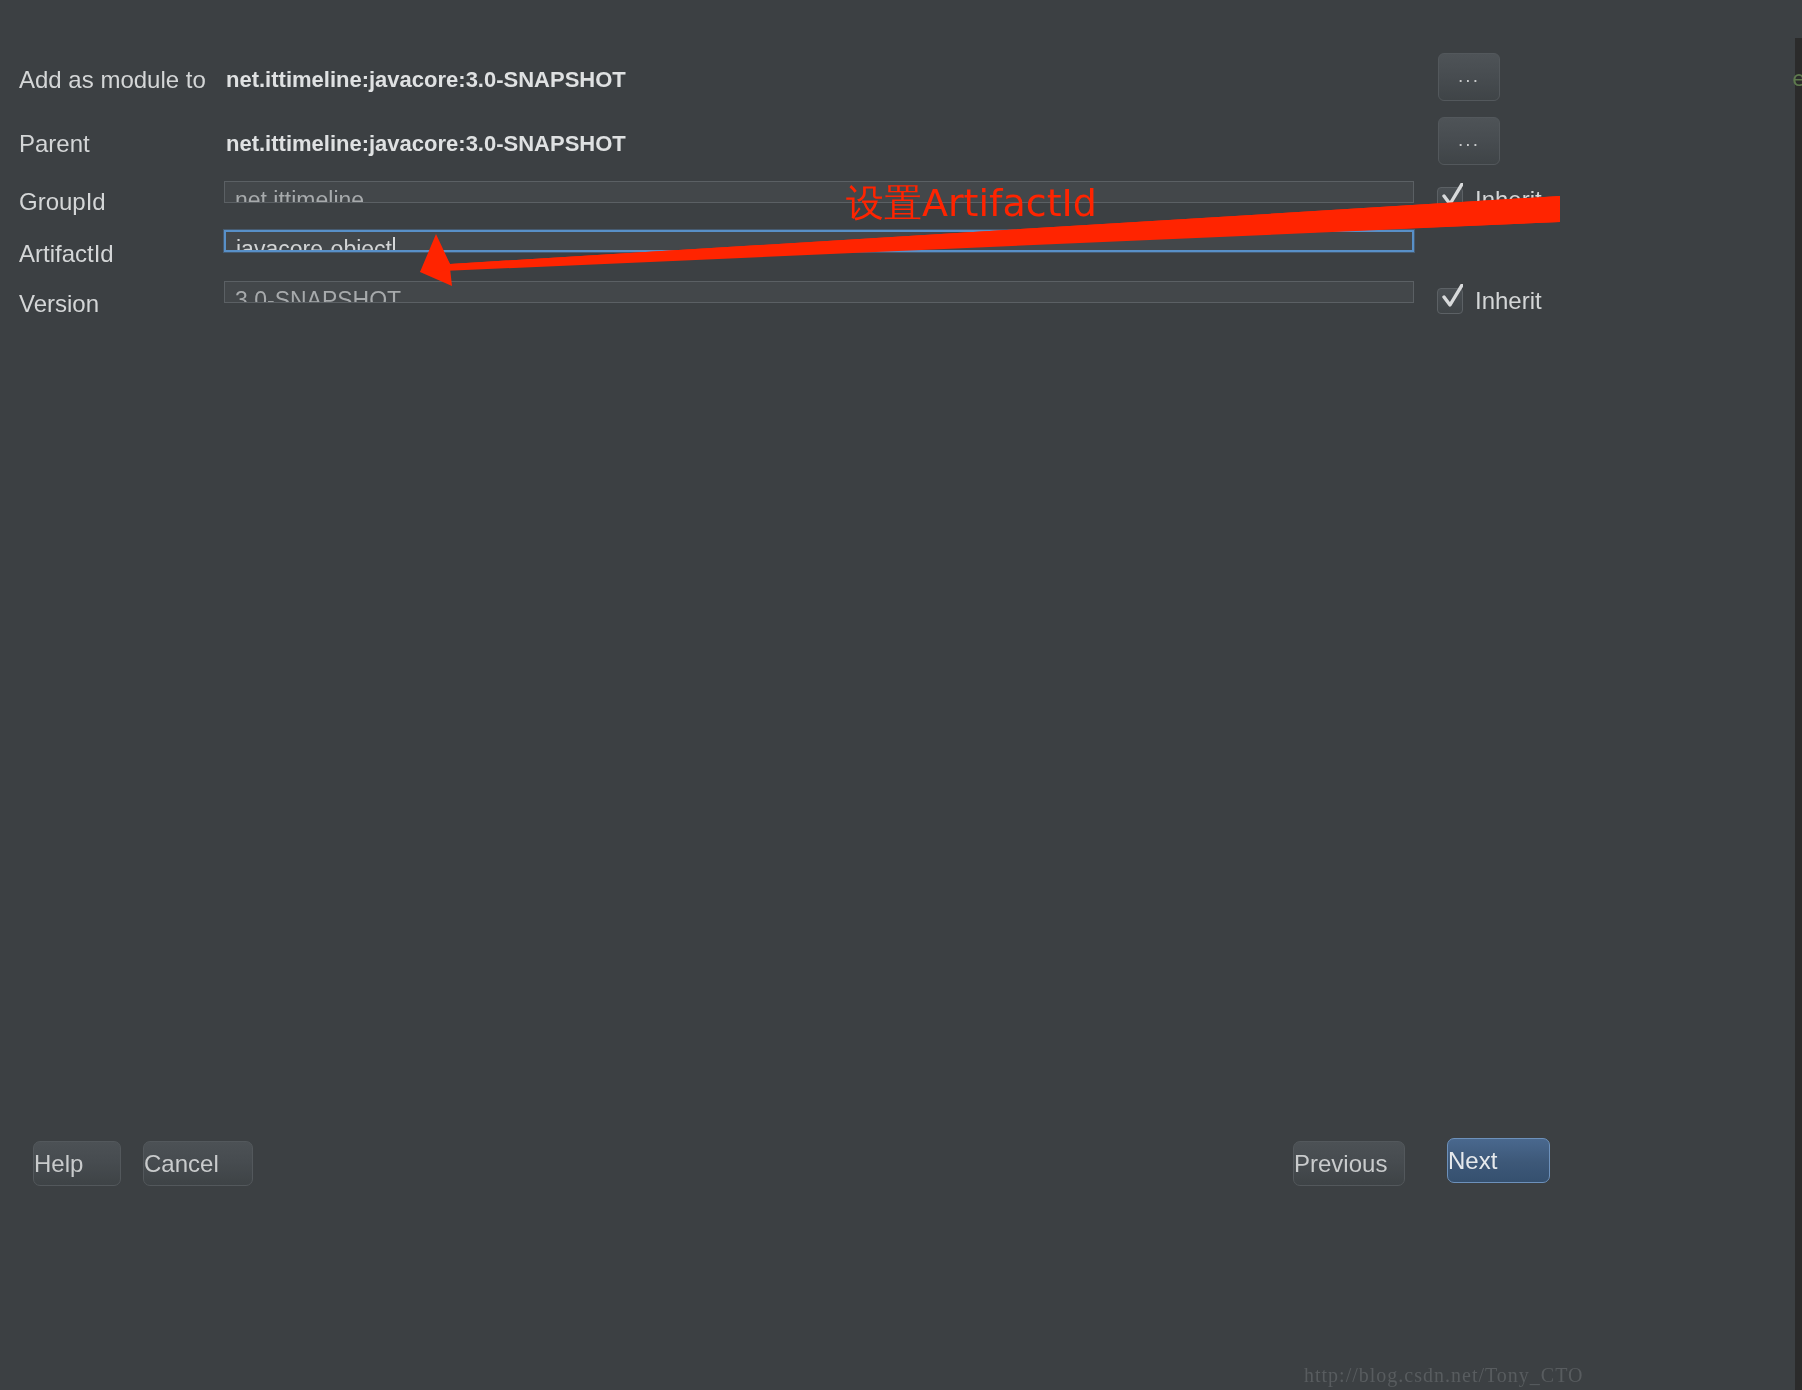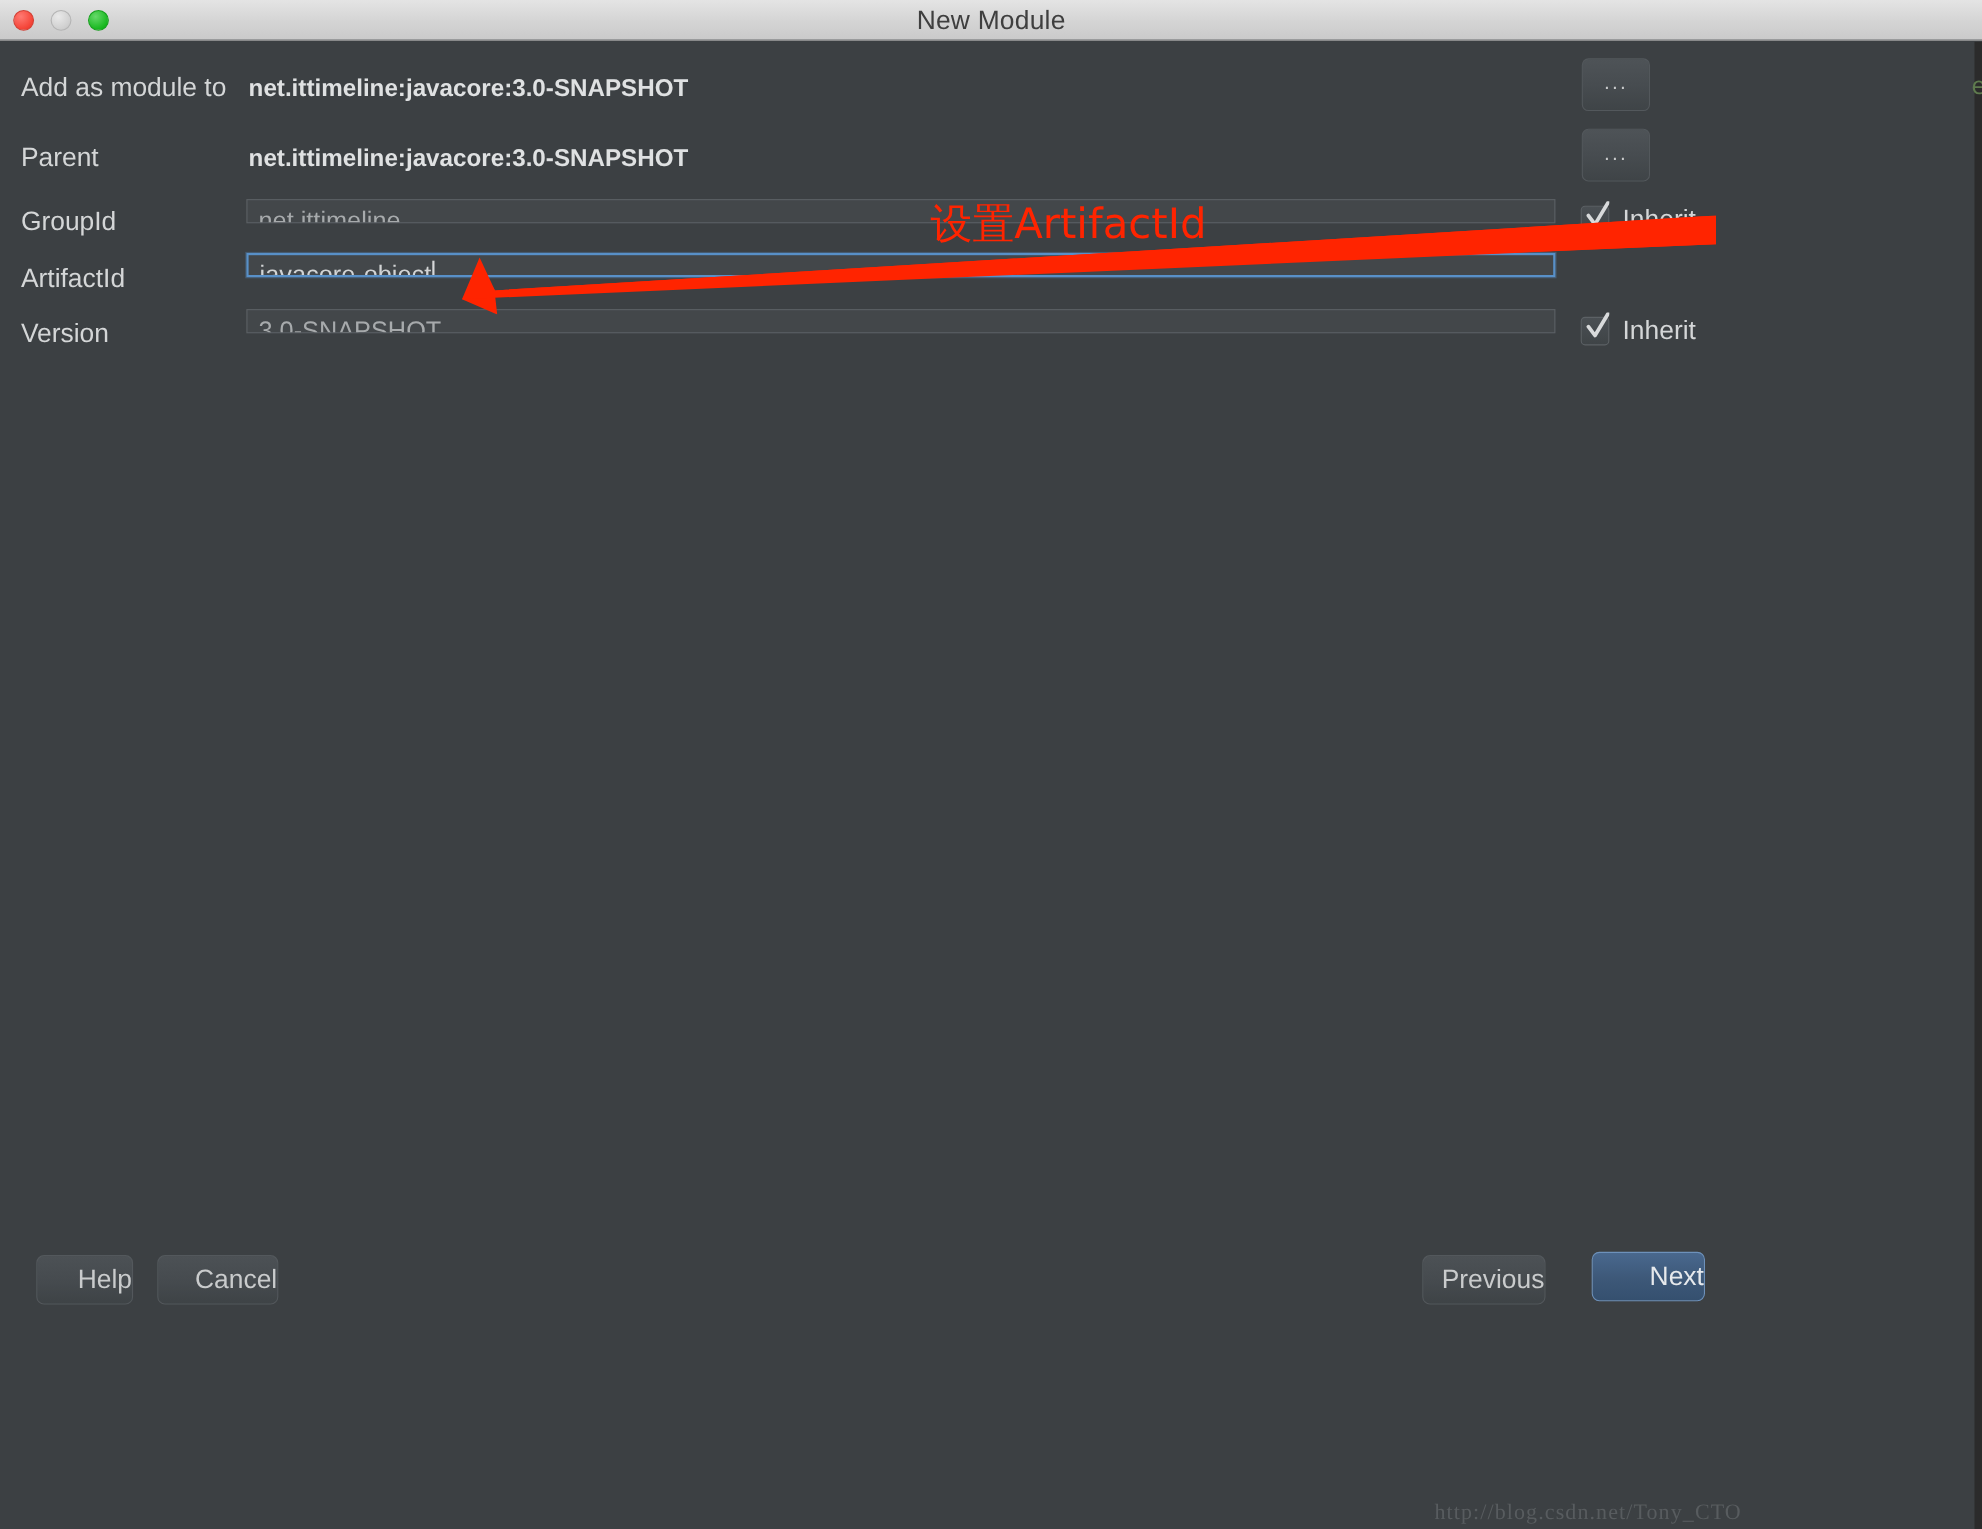--- a/index.html
+++ b/index.html
@@ -207,21 +207,21 @@
   }
 
   
   .footer-btn {
     position: absolute;
     border-radius: 7px;
     background: linear-gradient(to bottom, #4c5155 0%, #464b4f 50%, #3e4346 100%);
     border: 1px solid #53585c;
     color: #c9cbcc;
     font-size: 24px;
-    text-align: right;
+    text-align: left;
     cursor: default;
     white-space: nowrap;
   }
   .footer-btn.primary {
     background: linear-gradient(to bottom, #49688e 0%, #3d5878 55%, #35506f 100%);
     border: 1px solid #6d91bb;
     color: #e6e9ec;
   }
   .watermark {
     position: absolute;
@@ -232,28 +232,20 @@
     color: #585c5f;
     letter-spacing: 1px;
     white-space: nowrap;
   }
 </style>
 </head>
 <body>
 
 <div class="window">
 
-  <div class="titlebar">
-    <div class="traffic">
-      <span class="light close"></span>
-      <span class="light min"></span>
-      <span class="light max"></span>
-    </div>
-    <div class="window-title">New Module</div>
-  </div>
 
   <div class="form">
 
     <div class="row" style="top:22px;">
       <div class="label">Add as module to</div>
       <div class="static-val">net.ittimeline:javacore:3.0-SNAPSHOT</div>
     </div>
     <div class="dots-btn" style="left:1438px; top:16px;">...</div>
 
     <div class="row" style="top:86px;padding-left:36px;">

